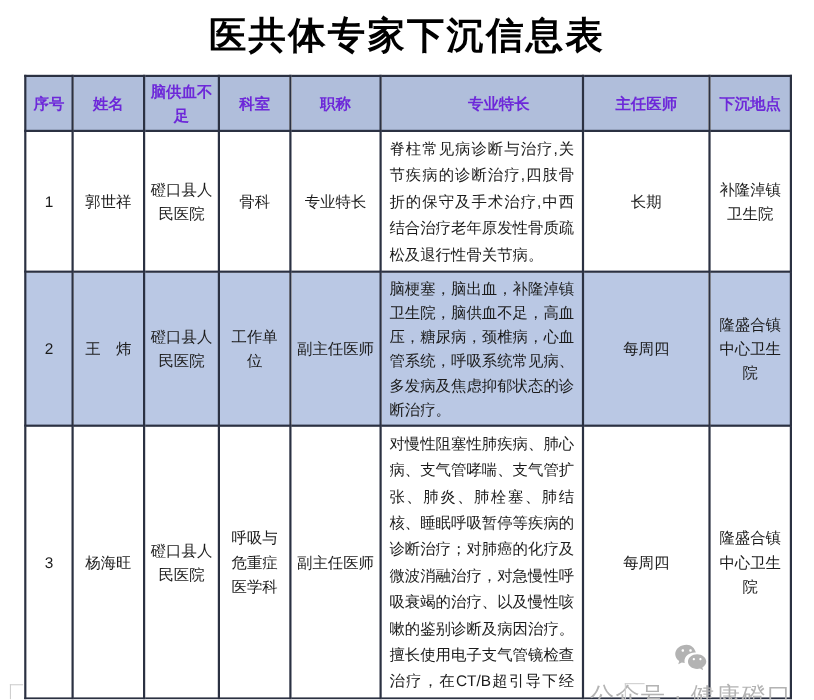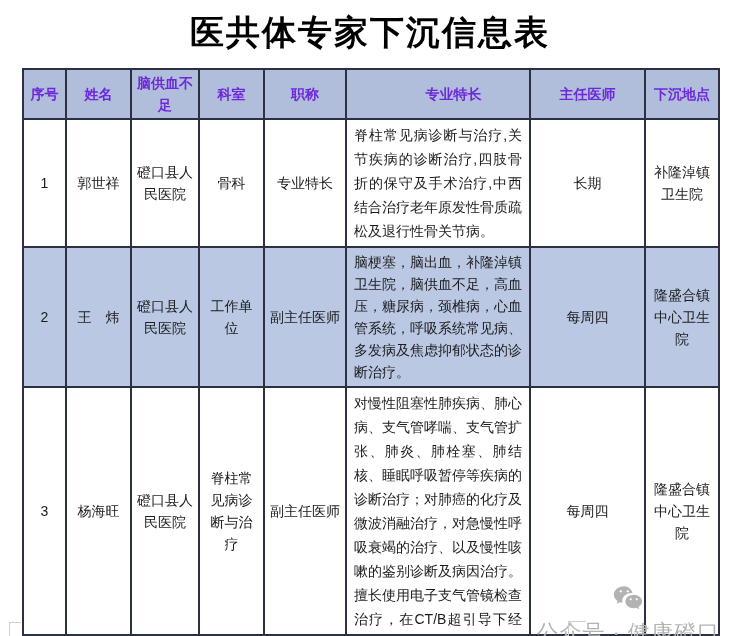--- a/index.html
+++ b/index.html
@@ -136,21 +136,21 @@
         <td class="spec-cell">
           <div class="spec-text">脑梗塞，脑出血，补隆淖镇卫生院，脑供血不足，高血压，糖尿病，颈椎病，心血管系统，呼吸系统常见病、多发病及焦虑抑郁状态的诊断治疗。</div>
         </td>
         <td>每周四</td>
         <td>隆盛合镇中心卫生院</td>
       </tr>
       <tr class="row-3">
         <td>3</td>
         <td>杨海旺</td>
         <td>磴口县人民医院</td>
-        <td>脊柱常见病诊断与治疗</td>
+        <td>呼吸与危重症医学科</td>
         <td>副主任医师</td>
         <td class="spec-cell">
           <div class="spec-text">对慢性阻塞性肺疾病、肺心病、支气管哮喘、支气管扩张、肺炎、肺栓塞、肺结核、睡眠呼吸暂停等疾病的诊断治疗；对肺癌的化疗及微波消融治疗，对急慢性呼吸衰竭的治疗、以及慢性咳嗽的鉴别诊断及病因治疗。擅长使用电子支气管镜检查治疗，在CT/B超引导下经皮</div>
         </td>
         <td>每周四</td>
         <td>隆盛合镇中心卫生院</td>
       </tr>
     </tbody>
   </table>
 

